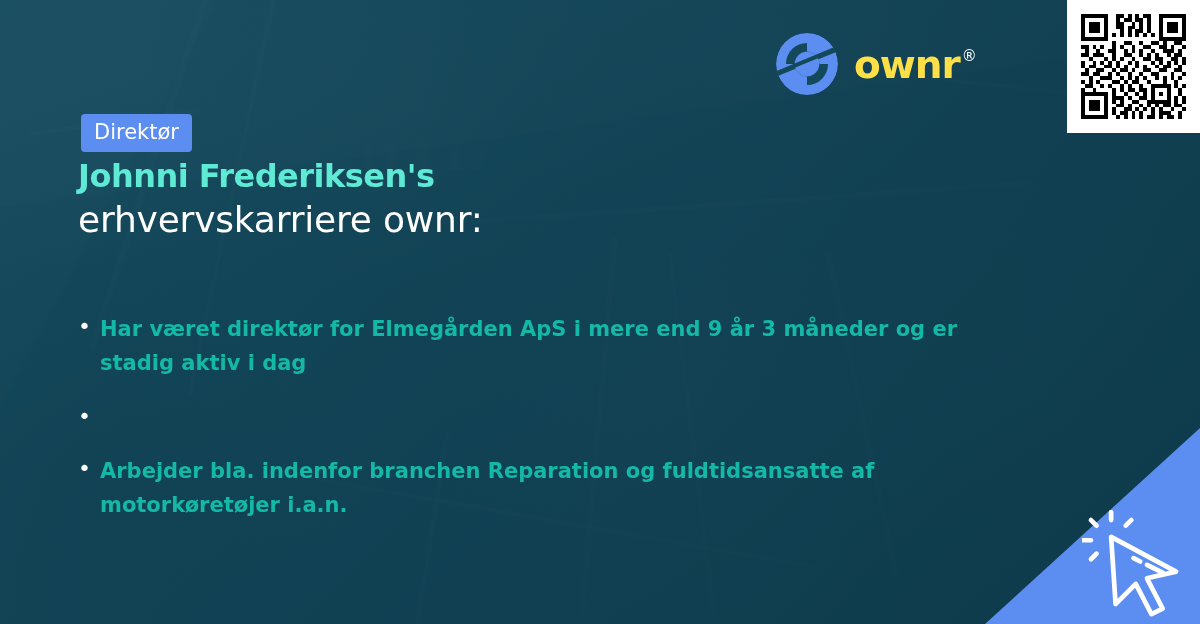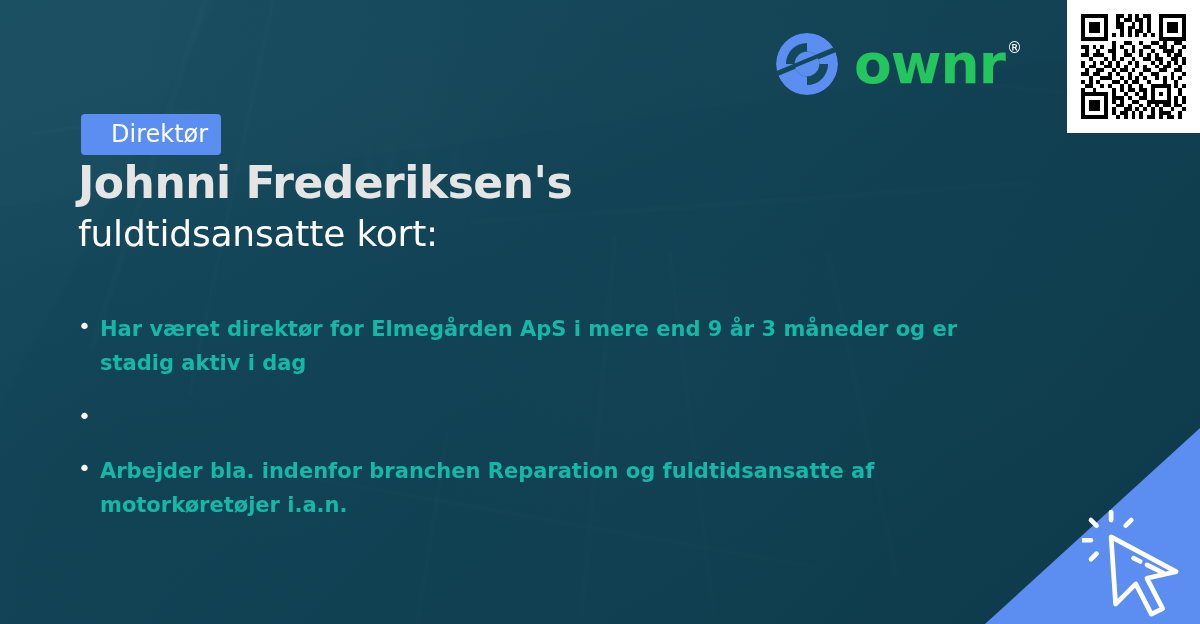--- a/index.html
+++ b/index.html
@@ -74,38 +74,38 @@
   #qr-code { width:113px; height:113px; display:block; }
 
   
   #logo-lockup {
     position:absolute; left:776px; top:33px;
     display:flex; align-items:center; gap:16px;
   }
   #logo-mark { width:62px; height:62px; display:block; }
   #logo-wordmark-wrap { display:flex; align-items:flex-start; }
   #logo-wordmark {
-    color:#22c55e; font-size:55px; font-weight:bold; letter-spacing:-1px;
+    color:#fde047; font-size:39px; font-weight:bold; letter-spacing:-1px;
     line-height:1; font-family:"DejaVu Sans","Liberation Sans",sans-serif;
   }
   #logo-reg { color:#ffffff; font-size:15px; line-height:1; margin-top:4px; margin-left:2px; }
 
   
   #role-badge {
     position:absolute; left:81px; top:114px;
     background:#5b8ef0; color:#ffffff;
-    font-size:24px; line-height:1;
-    padding:8px 13px 9px 30px;
+    font-size:21px; line-height:1;
+    padding:8px 13px 9px 13px;
     border-radius:4px;
   }
 
   
   #headline { position:absolute; left:78px; top:158px; width:900px; }
   #headline-line1 {
-    color:#e5e5e5; font-size:44px; font-weight:bold; line-height:1.14;
+    color:#5eead4; font-size:32px; font-weight:bold; line-height:1.14;
     letter-spacing:-0.5px; display:block;
   }
   #headline-line2 {
     color:#ffffff; font-size:36px; font-weight:normal; line-height:1.2;
     letter-spacing:-0.2px; display:block; margin-top:4px;
   }
 
   
   #facts { position:absolute; left:78px; top:312px; width:880px; }
   .fact {
@@ -376,21 +376,21 @@
         <rect x="21" y="27" width="1" height="1"></rect>
           <rect x="23" y="27" width="2" height="1"></rect>
       </g>
     </svg>
   </div>
 
   <div id="role-badge">Direktør</div>
 
   <div id="headline">
     <span id="headline-line1">Johnni Frederiksen's</span>
-    <span id="headline-line2">fuldtidsansatte kort:</span>
+    <span id="headline-line2">erhvervskarriere ownr:</span>
   </div>
 
   <div id="facts">
     <div class="fact">
       <span class="fact-bullet">•</span>
       <span class="fact-text">Har været direktør for Elmegården ApS i mere end 9 år 3 måneder og er stadig aktiv i dag</span>
     </div>
     <div class="fact">
       <span class="fact-bullet">•</span>
     </div>

